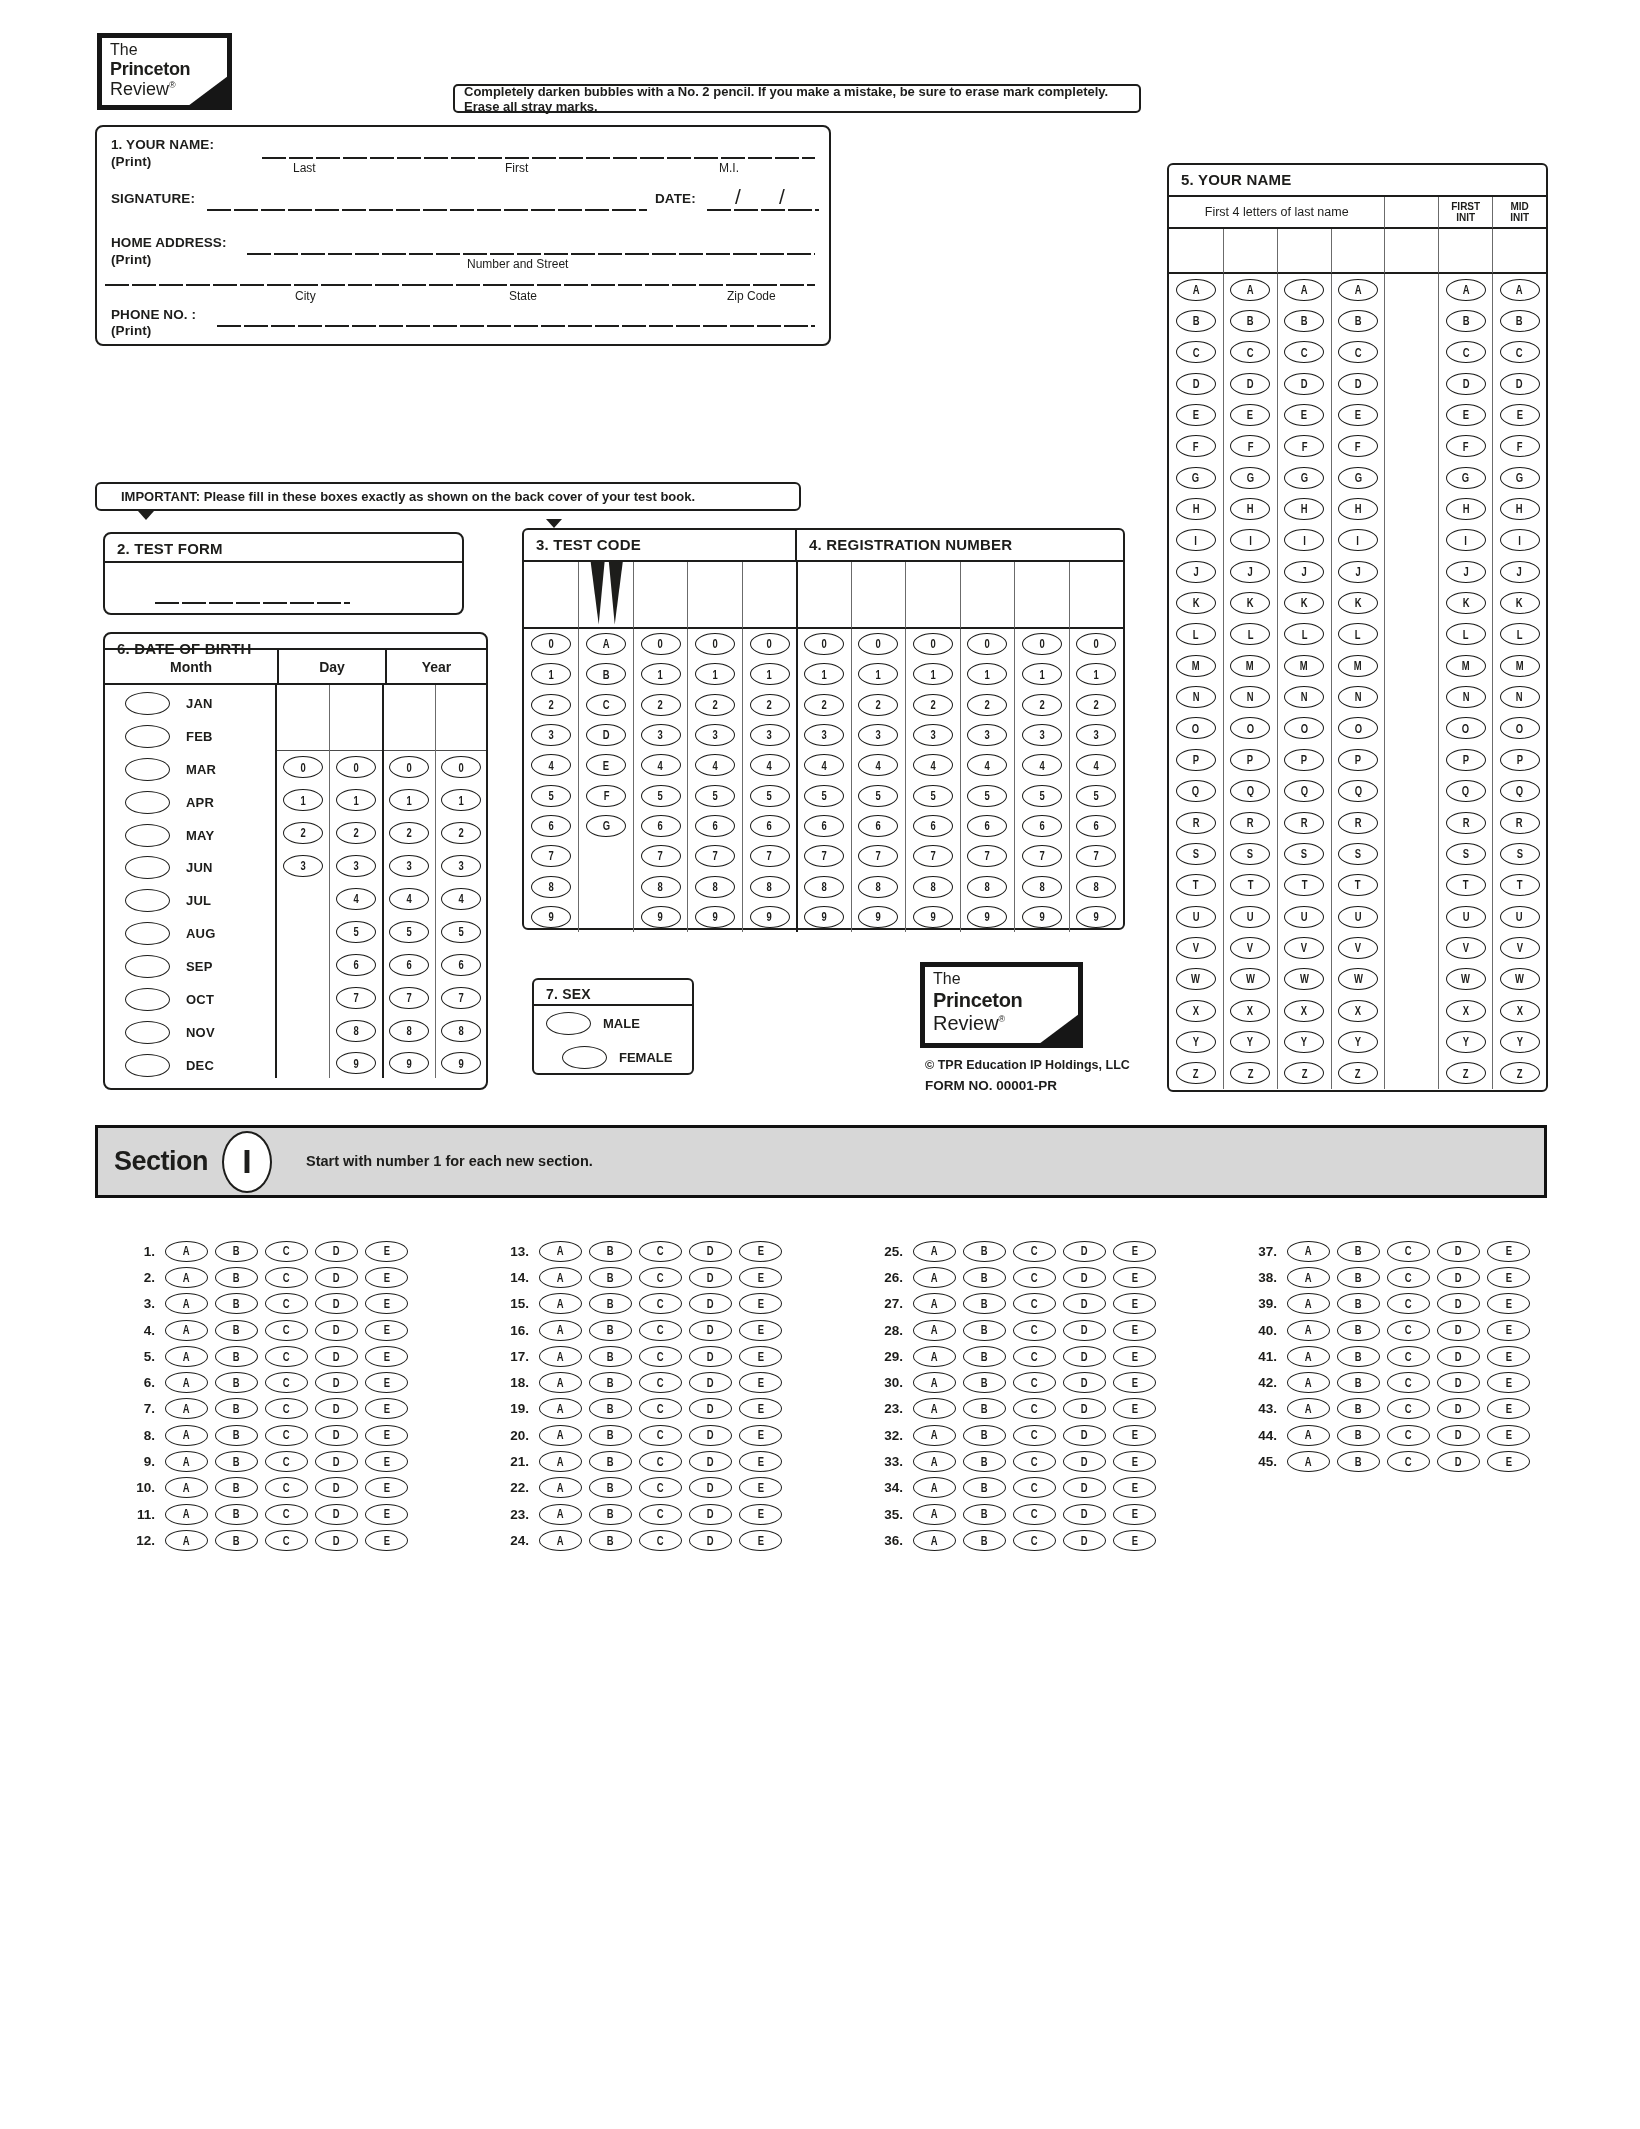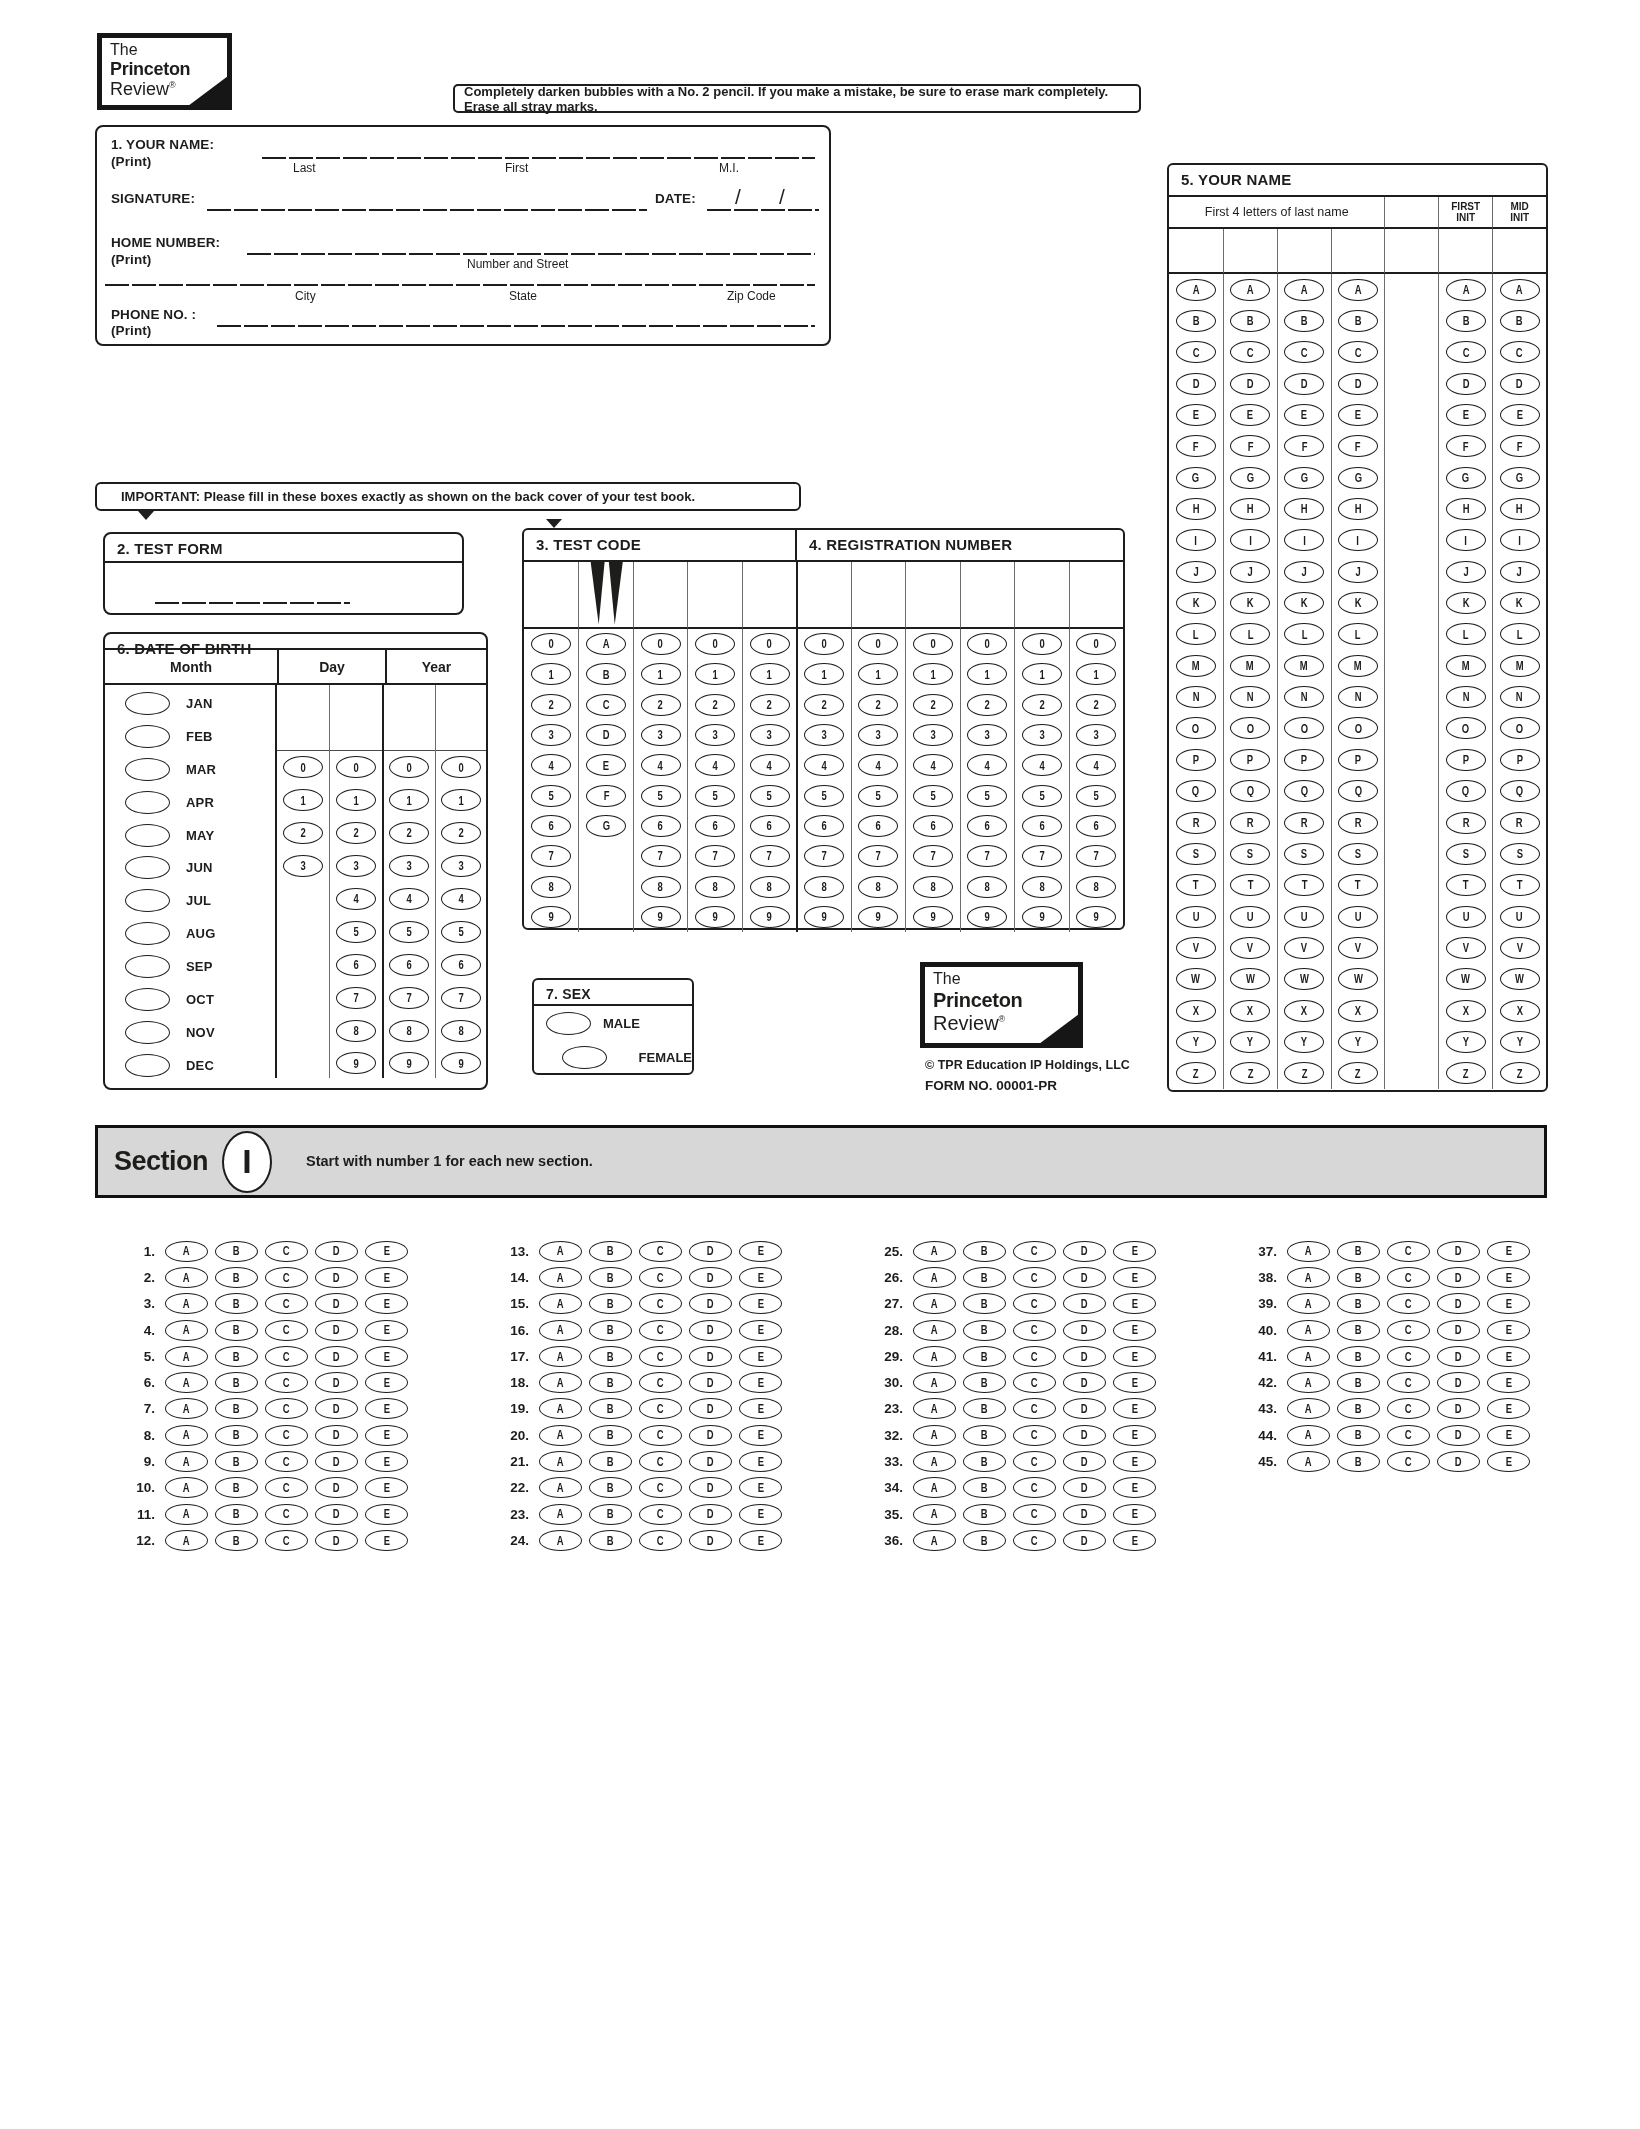--- a/index.html
+++ b/index.html
@@ -87,21 +87,21 @@
     <span class="lbl" style="left:408px;top:34px;">First</span>
     <span class="lbl" style="left:622px;top:34px;">M.I.</span>
 
     <span class="blbl" style="left:14px;top:64px;">SIGNATURE:</span>
     <div class="uline" style="left:110px;top:82px;width:440px;"></div>
     <span class="blbl" style="left:558px;top:64px;">DATE:</span>
     <div class="uline" style="left:610px;top:82px;width:112px;"></div>
     <span class="slash" style="left:638px;top:58px;">/</span>
     <span class="slash" style="left:682px;top:58px;">/</span>
 
-    <span class="blbl" style="left:14px;top:108px;">HOME NUMBER:</span>
+    <span class="blbl" style="left:14px;top:108px;">HOME ADDRESS:</span>
     <div class="uline" style="left:150px;top:126px;width:568px;"></div>
     <span class="blbl" style="left:14px;top:125px;">(Print)</span>
     <span class="lbl" style="left:370px;top:130px;">Number and Street</span>
 
     <div class="uline" style="left:8px;top:157px;width:710px;"></div>
     <span class="lbl" style="left:198px;top:162px;">City</span>
     <span class="lbl" style="left:412px;top:162px;">State</span>
     <span class="lbl" style="left:630px;top:162px;">Zip Code</span>
 
     <span class="blbl" style="left:14px;top:180px;">PHONE NO. :</span>
@@ -1757,21 +1757,21 @@
       </div>
   </div>
 
   <div class="box" style="left:532px;top:978px;width:162px;height:97px;border-radius:6px;">
     <div class="btitle bb" style="height:26px;font-size:14px;">7.  SEX</div>
     <div id="sex-rows">
         <div style="display: flex; align-items: center; height: 34px; padding-left: 12px;">
           <div class="bub empty"></div>
           <span style="font-size: 13px; font-weight: 700; margin-left: 12px;">MALE</span>
         </div>
-        <div style="display: flex; align-items: center; height: 34px; padding-left: 28px; justify-content: space-between;">
+        <div style="display: flex; align-items: center; height: 34px; padding-left: 28px;">
           <div class="bub empty"></div>
           <span style="font-size: 13px; font-weight: 700; margin-left: 12px;">FEMALE</span>
         </div>
       </div>
   </div>
 
   <div class="tpr-logo logo-b">
     <div class="tx">
       <div>The</div>
       <div class="l2">Princeton</div>

